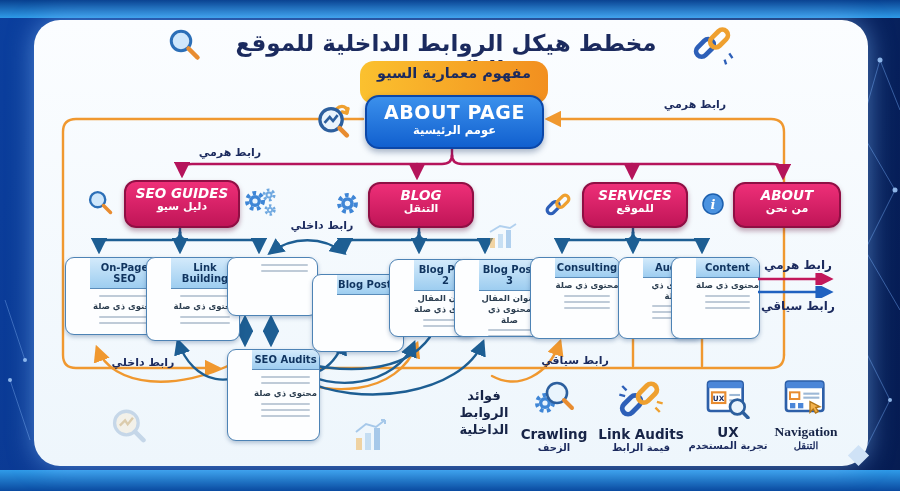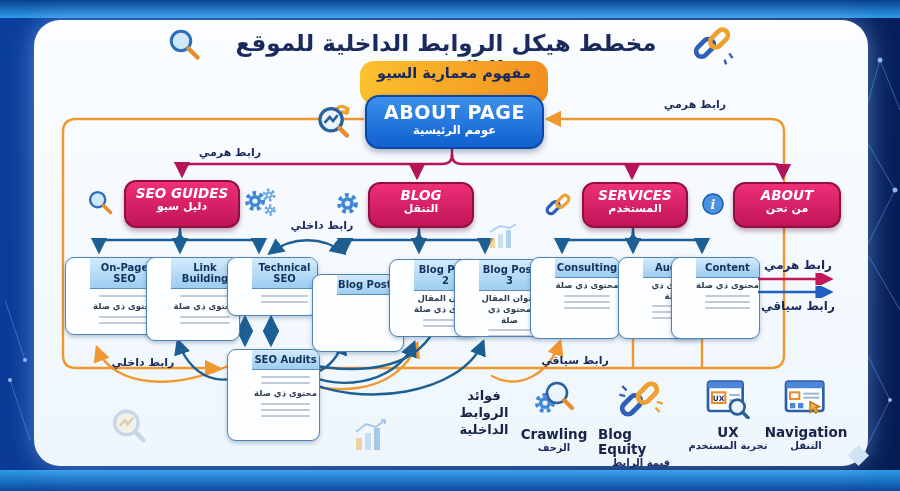--- a/index.html
+++ b/index.html
@@ -213,21 +213,21 @@
   </div>
 
   <div class="abs z3" style="left:543px;top:190px;width:30px;height:30px;">
     <svg width="30" height="30" viewBox="0 0 28 28">
       <rect x="3" y="13" width="13" height="7" rx="3.5" transform="rotate(-45 9.5 16.5)" fill="none" stroke="#2d5fb8" stroke-width="3"></rect>
       <rect x="12" y="7" width="13" height="7" rx="3.5" transform="rotate(-45 18.5 10.5)" fill="none" stroke="#efa02f" stroke-width="3"></rect>
     </svg>
   </div>
   <div class="abs z3 pill" style="left:582px;top:182px;width:102px;height:42px;">
     <div class="en">SERVICES</div>
-    <div class="ar">المستخدم</div>
+    <div class="ar">للموقع</div>
   </div>
 
   <div class="abs z3" style="left:701px;top:192px;width:24px;height:24px;">
     <svg width="24" height="24" viewBox="0 0 24 24">
         <circle cx="12" cy="12" r="10" fill="#4b93e0" stroke="#1b5fae" stroke-width="1.5"></circle>
         <text x="12" y="17" text-anchor="middle" font-size="13" font-style="italic" font-weight="bold" fill="#fff" font-family="DejaVu Serif, serif">i</text>
       </svg>
   </div>
   <div class="abs z3 pill" style="left:733px;top:182px;width:104px;height:42px;">
     <div class="en">ABOUT</div>
@@ -255,21 +255,20 @@
   <div class="abs z3 doccard" style="left:146px;top:257px;width:68px;height:82px;">
     <div class="dochead">Link Building</div>
     <div class="docbody">
         <div class="rl"></div>
         <div class="artxt">محتوى ذي صلة</div>
         <div class="rl"></div>
         <div class="rl"></div>
       </div>
   </div>
   <div class="abs z3 doccard" style="left:227px;top:257px;width:65px;height:57px;">
-    <div class="dochead">Technical SEO</div>
     <div class="docbody">
         <div class="rl"></div>
         <div class="rl"></div>
       </div>
   </div>
   <div class="abs z3 doccard" style="left:312px;top:274px;width:66px;height:76px;">
     <div class="dochead">Blog Post 1</div>
   </div>
   <div class="abs z3 doccard" style="left:389px;top:259px;width:63px;height:76px;">
     <div class="dochead">Blog Post 2</div>
@@ -386,42 +385,42 @@
     <span>
       <svg width="52" height="44" viewBox="0 0 36 30">
         <rect x="4" y="15" width="15" height="8" rx="4" transform="rotate(-45 11.5 19)" fill="none" stroke="#2d5fb8" stroke-width="3.4"></rect>
         <rect x="15" y="7" width="15" height="8" rx="4" transform="rotate(-45 22.5 11)" fill="none" stroke="#efa02f" stroke-width="3.4"></rect>
         <line x1="5" y1="6" x2="8" y2="9" stroke="#2d5fb8" stroke-width="1.6"></line>
           <line x1="3" y1="12" x2="7" y2="13" stroke="#2d5fb8" stroke-width="1.6"></line>
         <line x1="31" y1="24" x2="28" y2="21" stroke="#efa02f" stroke-width="1.6"></line>
           <line x1="33" y1="18" x2="29" y2="17" stroke="#efa02f" stroke-width="1.6"></line>
       </svg>
     </span>
-    <div class="en">Blog Equity</div>
+    <div class="en">Link Audits</div>
     <div class="ar">قيمة الرابط</div>
   </div>
 
   <div class="abs z3 benefit" style="left:688px;top:379px;width:80px;">
     <span>
       <svg width="46" height="40" viewBox="0 0 34 30">
         <rect x="2" y="2" width="26" height="22" rx="2" fill="#fff" stroke="#2d5fa8" stroke-width="2"></rect>
         <rect x="2" y="2" width="26" height="5" rx="2" fill="#4b86d8"></rect>
         <rect x="5" y="10" width="10" height="8" fill="none" stroke="#e88c30" stroke-width="1.6"></rect>
         <text x="10" y="16.5" text-anchor="middle" font-size="5.5" font-weight="bold" fill="#1b2a5e" font-family="DejaVu Sans, sans-serif">UX</text>
         <line x1="18" y1="12" x2="26" y2="12" stroke="#9db8d6" stroke-width="1.6"></line>
           <line x1="18" y1="16" x2="26" y2="16" stroke="#9db8d6" stroke-width="1.6"></line>
         <circle cx="24" cy="21" r="5.5" fill="#e9f4fd" stroke="#2c5f9e" stroke-width="2"></circle>
         <line x1="28" y1="25" x2="32" y2="29" stroke="#2c5f9e" stroke-width="2.6" stroke-linecap="round"></line>
       </svg>
     </span>
     <div class="en">UX</div>
     <div class="ar">تجربة المستخدم</div>
   </div>
 
-  <div class="abs z3 benefit" style="left:764px;top:379px;width:84px;">
+  <div class="abs z3 benefit" style="left:764px;top:379px;width:84px;font-family:Liberation Serif, serif;">
     <span>
       <svg width="46" height="40" viewBox="0 0 34 30">
         <rect x="2" y="2" width="28" height="22" rx="2" fill="#fff" stroke="#2d5fa8" stroke-width="2"></rect>
         <rect x="2" y="2" width="28" height="5" rx="2" fill="#4b86d8"></rect>
         <rect x="5" y="10" width="7" height="5" fill="none" stroke="#e88c30" stroke-width="1.5"></rect>
         <line x1="15" y1="11" x2="27" y2="11" stroke="#9db8d6" stroke-width="1.6"></line>
           <line x1="15" y1="14" x2="27" y2="14" stroke="#9db8d6" stroke-width="1.6"></line>
         <rect x="5" y="18" width="4" height="4" fill="#4b86d8"></rect>
           <rect x="11" y="18" width="4" height="4" fill="#4b86d8"></rect>
         <path d="M20,17 l0,8 l2.4,-2.4 l1.8,3 l2,-1.2 l-1.8,-3 l3,-0.6 z" fill="#f3b24d" stroke="#b37414" stroke-width="1"></path>

